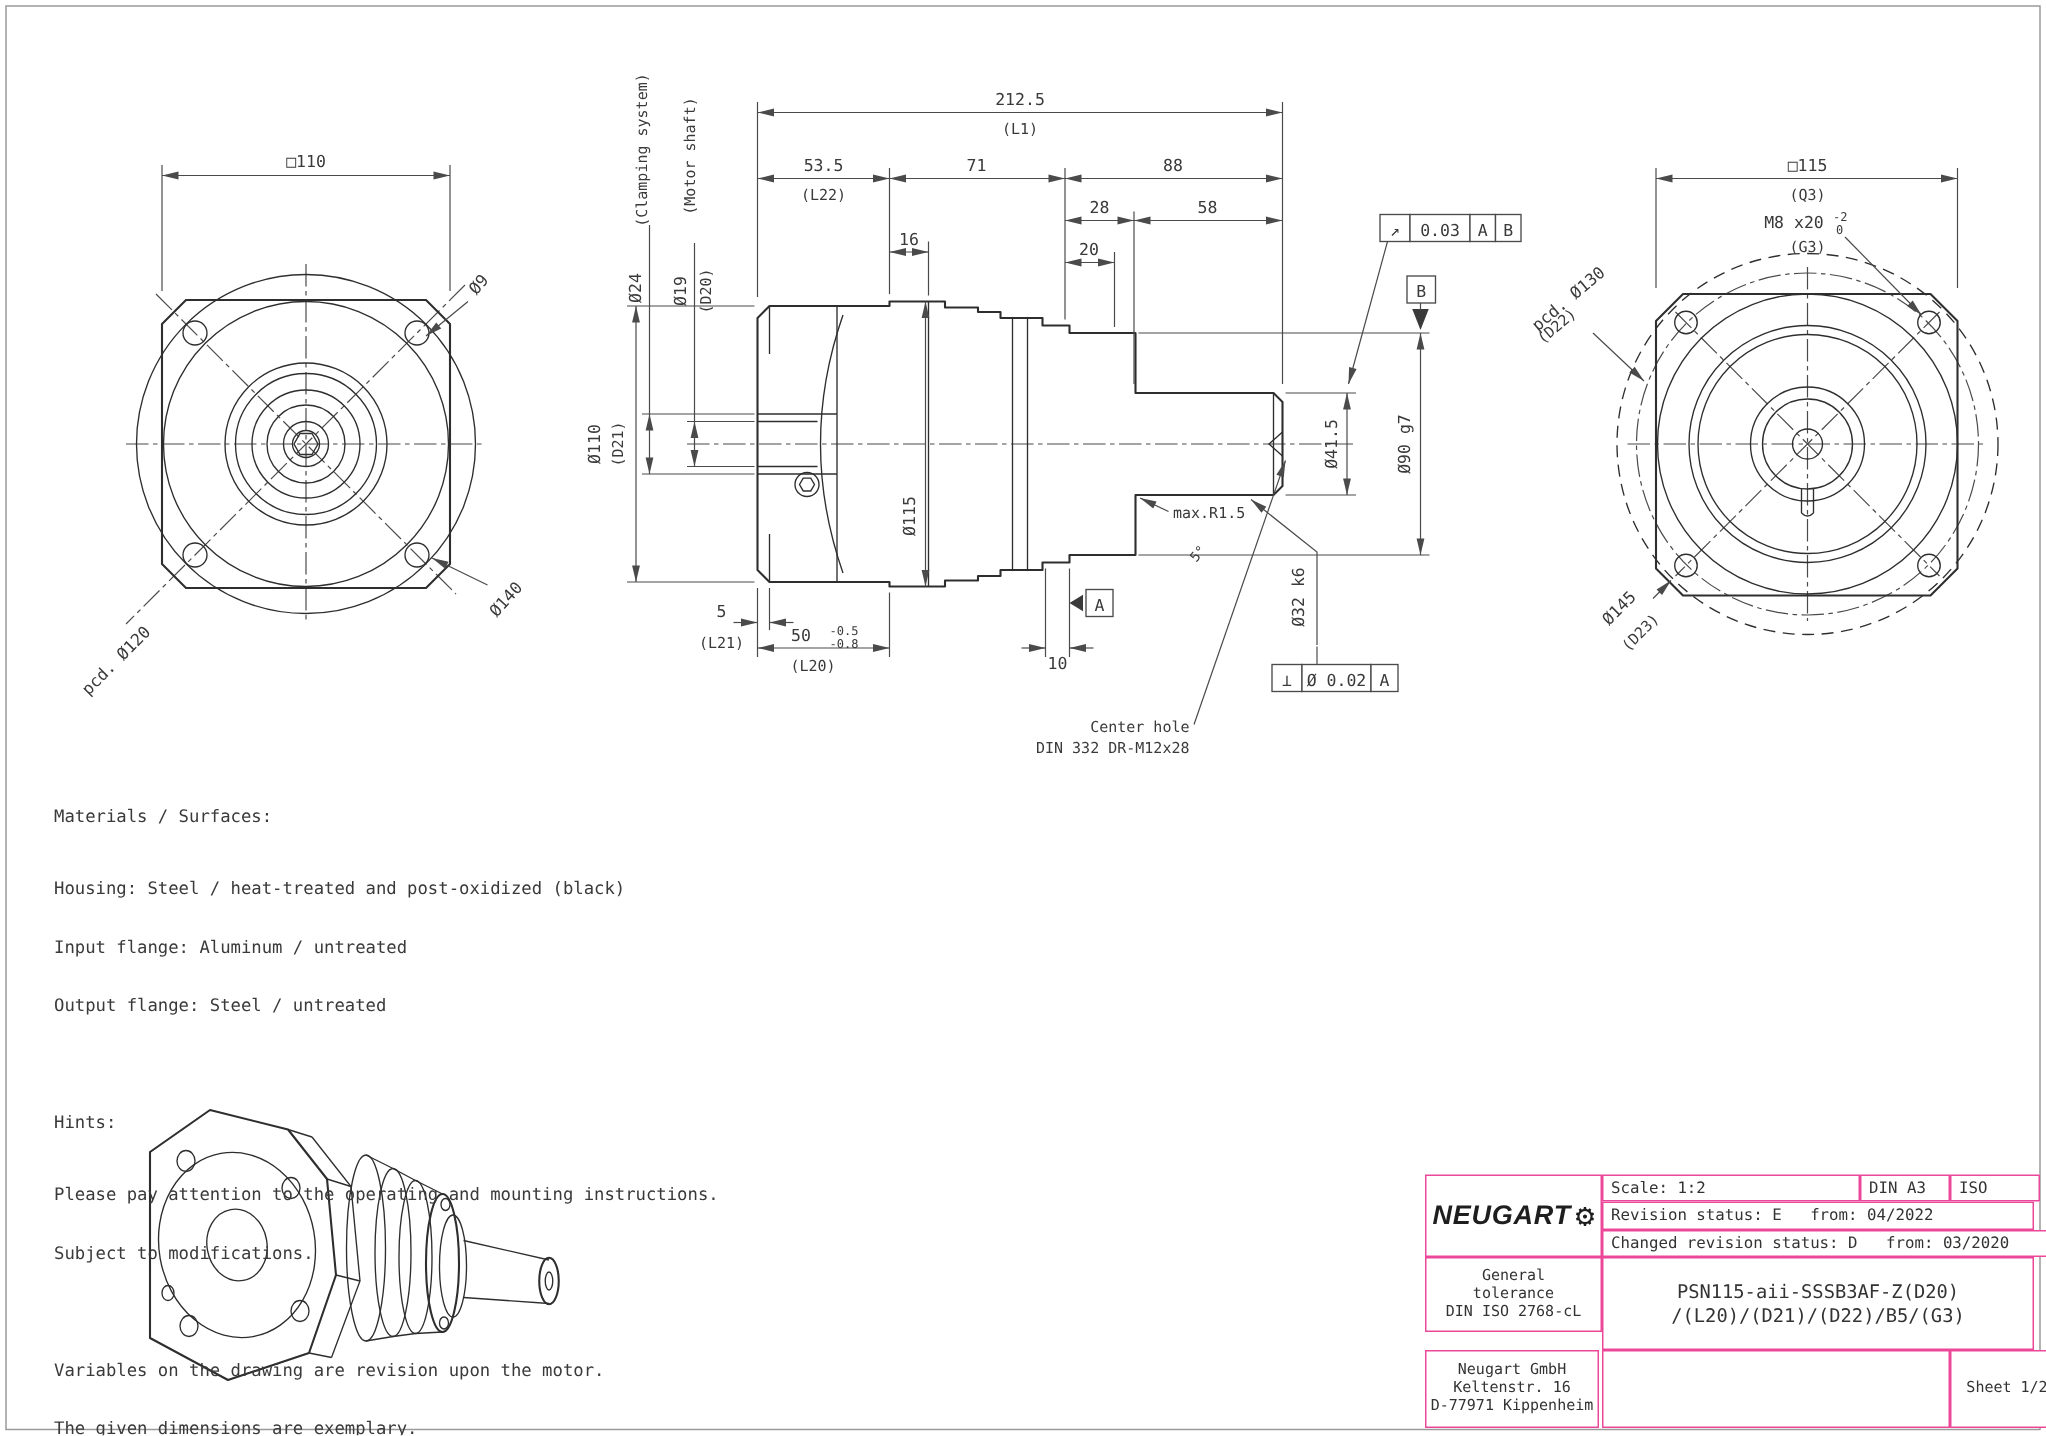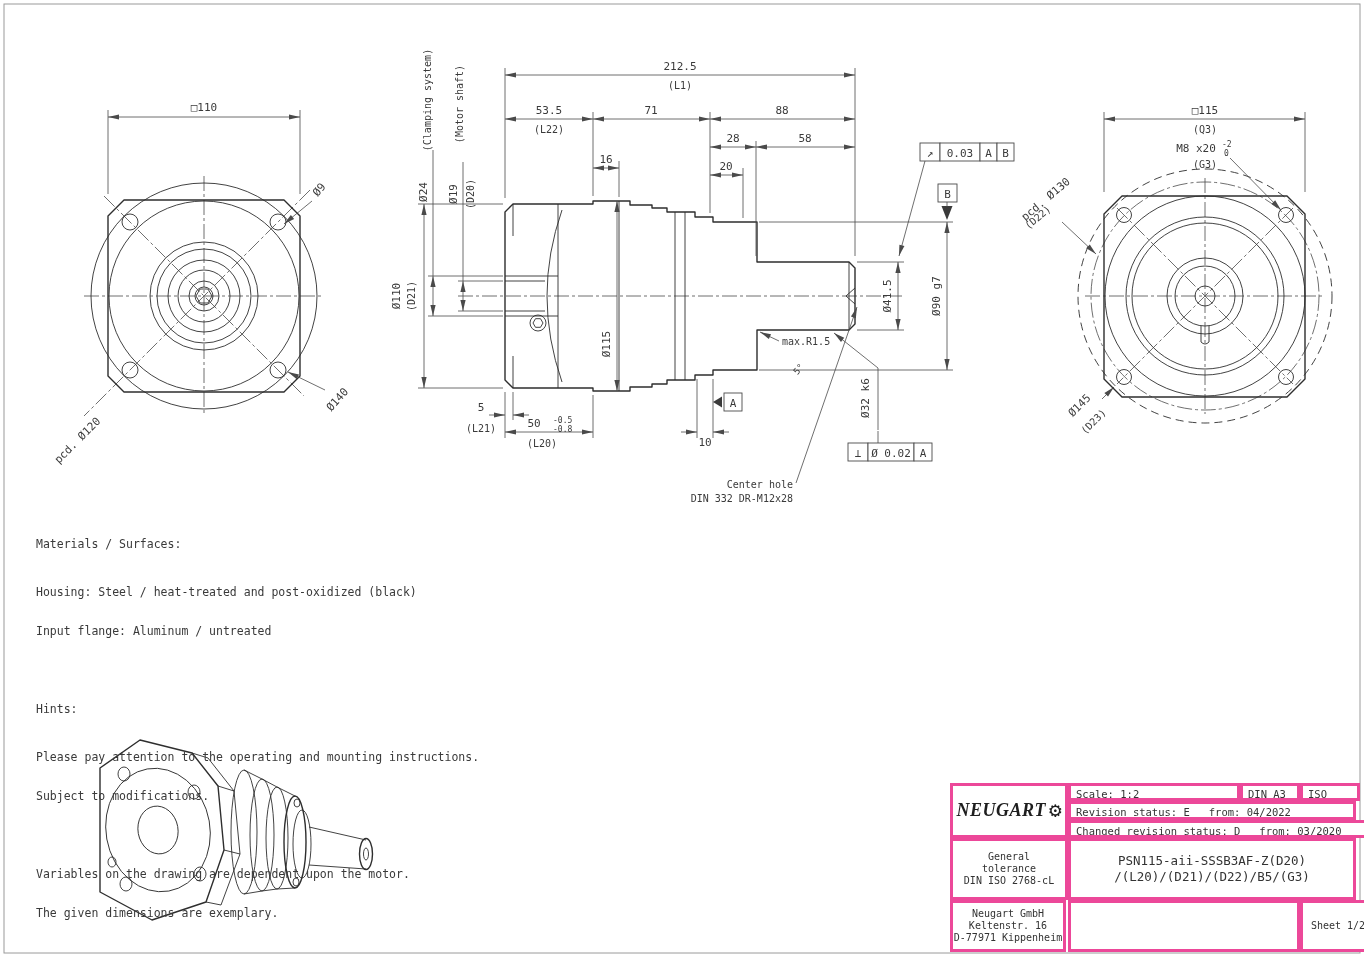--- a/index.html
+++ b/index.html
@@ -13,23 +13,23 @@
   .dim{fill:none;stroke:#4a4a4a;stroke-width:0.8}
   .cl{fill:none;stroke:#4a4a4a;stroke-width:0.8;stroke-dasharray:15 3 3 3}
   .dsh{fill:none;stroke:#2e2e2e;stroke-width:0.9;stroke-dasharray:8 5}
   .fcf{fill:#fff;stroke:#4a4a4a;stroke-width:0.9}
   .tri{fill:#3a3a3a;stroke:none}
   .t10{font-size:10px}.t9{font-size:9px}.t8{font-size:8px}
   .notes{position:absolute;left:36px;top:512px;font-size:11.5px;line-height:13px;color:#3a3a3a;white-space:pre}
   .notes .hd{margin-bottom:9px}
   .notes .gap{height:13px}
   .tblock{position:absolute;left:950px;top:783px;width:406px;height:169px;font-size:10.5px;color:#333}
-  .cell{position:absolute;border:3px solid #ec4899;background:#fff;padding:2px 5px;white-space:pre;overflow:hidden}
+  .cell{position:absolute;border:1px solid #ec4899;background:#fff;padding:2px 5px;white-space:pre;overflow:hidden}
   .cell.center{display:flex;flex-direction:column;align-items:center;justify-content:center;text-align:center;padding:0}
-  .logo{font-family:Liberation Serif, serif;font-weight:bold;font-style:italic;
+  .logo{font-family:Liberation Sans, sans-serif;font-weight:bold;font-style:italic;
         font-size:18px;letter-spacing:.5px;color:#1e1e1e}
   .gear{font-size:21px;line-height:21px;color:#1e1e1e}
   .partno{font-size:12.5px;line-height:16px}
   .small{font-size:10px;line-height:12px}
 </style>
 </head>
 <body>
 
 <div class="page">
 
@@ -275,40 +275,41 @@
     <path class="tl" d="M309,827 L366,840 M309,865 L366,869"></path>
     <ellipse class="ol" cx="366" cy="854" rx="6.5" ry="15.5"></ellipse>
     <ellipse class="tl" cx="366" cy="854" rx="2.5" ry="6"></ellipse>
   </g>
 </svg>
 
 <div class="notes">
   <div class="hd">Materials / Surfaces:</div>
   <div>Housing: Steel / heat-treated and post-oxidized (black)</div>
   <div>Input flange: Aluminum / untreated</div>
+  <div>Output flange: Steel / untreated</div>
   <div class="gap"></div>
   <div class="hd">Hints:</div>
   <div>Please pay attention to the operating and mounting instructions.</div>
   <div>Subject to modifications.</div>
   <div class="gap"></div>
-  <div>Variables on the drawing are dependent upon the motor.</div>
+  <div>Variables on the drawing are revision upon the motor.</div>
   <div>The given dimensions are exemplary.</div>
 </div>
 
 <div class="tblock">
   <div class="cell center" style="left:0;top:0;width:118px;height:55px;flex-direction:row;gap:3px">
     <span class="logo">NEUGART</span>
     <span class="gear">⚙</span>
   </div>
   <div class="cell" style="left:118px;top:0;width:172px;height:18px">Scale: 1:2</div>
   <div class="cell" style="left:290px;top:0;width:60px;height:18px">DIN A3</div>
   <div class="cell" style="left:350px;top:0;width:60px;height:18px">ISO</div>
   <div class="cell" style="left:118px;top:18px;width:288px;height:19px">Revision status: E   from: 04/2022</div>
   <div class="cell" style="left:118px;top:37px;width:304px;height:18px">Changed revision status: D   from: 03/2020</div>
-  <div class="cell center small" style="left:0;top:55px;width:118px;height:62px">
+  <div class="cell center small" style="left:0;top:55px;width:118px;height:50px">
     <div>General</div>
     <div>tolerance</div>
     <div>DIN ISO 2768-cL</div>
   </div>
   <div class="cell center partno" style="left:118px;top:55px;width:288px;height:62px">
     <div>PSN115-aii-SSSB3AF-Z(D20)</div>
     <div>/(L20)/(D21)/(D22)/B5/(G3)</div>
   </div>
   <div class="cell center small" style="left:0;top:117px;width:116px;height:52px">
     <div>Neugart GmbH</div>

